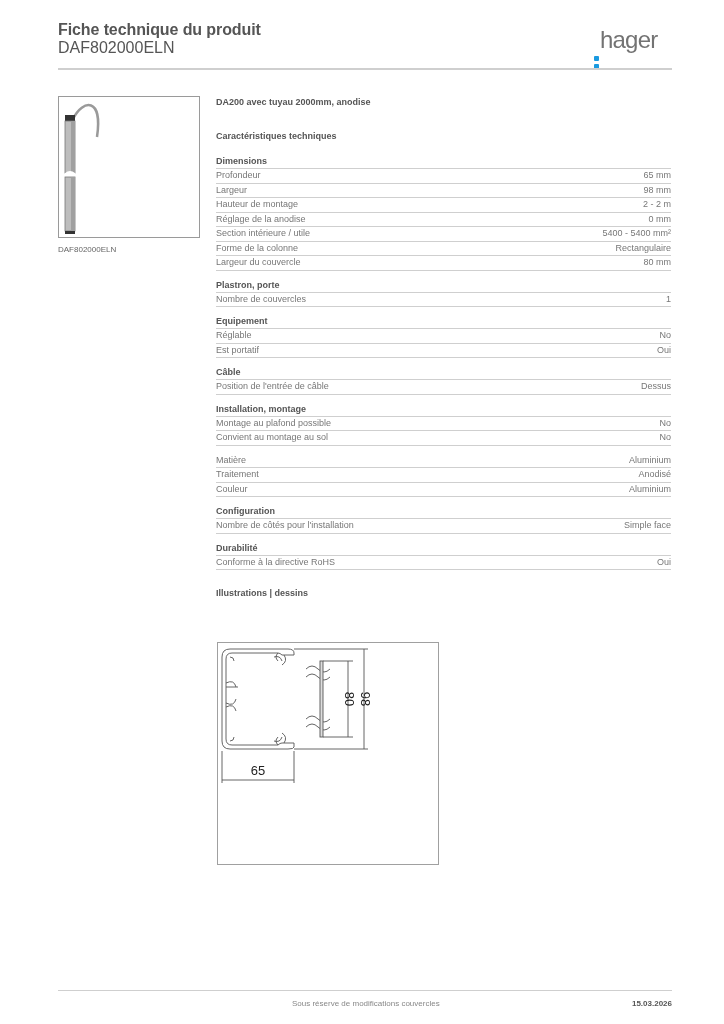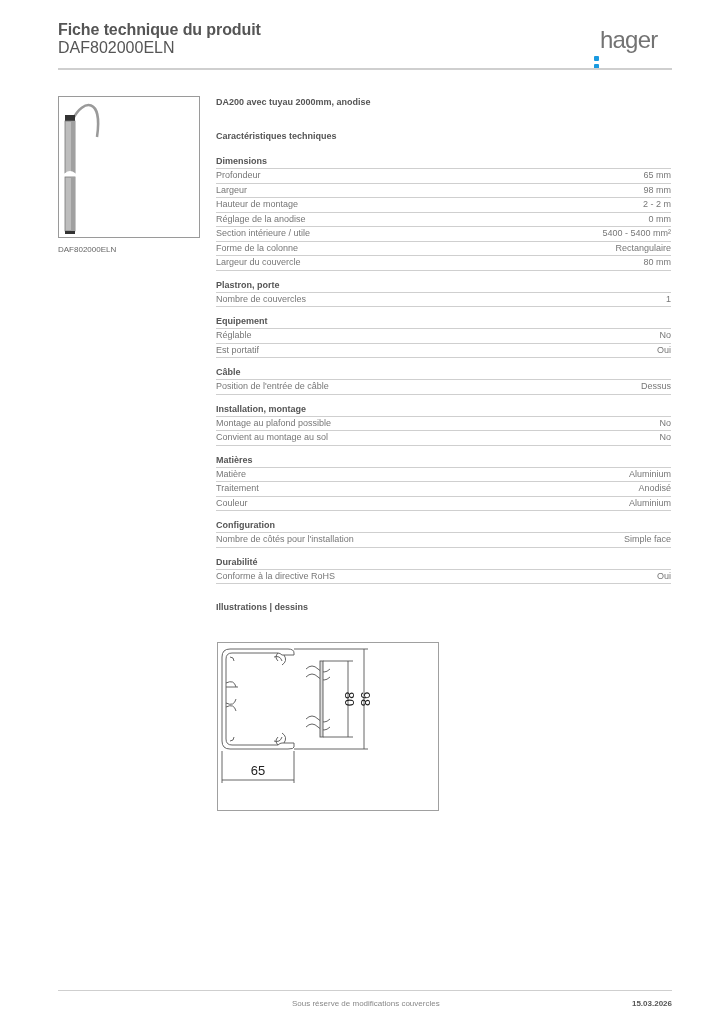--- a/index.html
+++ b/index.html
@@ -44,21 +44,21 @@
     font-size: 9px; font-weight: bold; color: #555; line-height: 12px; height: 13px;
     border-bottom: 1px solid #cfcfcf;
   }
   .row {
     display: flex; justify-content: space-between; font-size: 9px; color: #777;
     height: 13.5px; line-height: 13.5px; border-bottom: 1px solid #cfcfcf;
   }
   .row .val { color: #777; }
   .illus-title { font-size: 9px; font-weight: bold; color: #555; margin-top: 18px; height: 15px; }
   .drawing-box {
-    position: absolute; left: 217px; top: 642px; width: 222px; height: 169px;
+    position: absolute; left: 217px; top: 642px; width: 222px; height: 223px;
     border: 1px solid #a0a0a0; box-sizing: border-box; background: #fff;
   }
   .footer-rule {
     position: absolute; left: 58px; top: 990px; width: 614px; height: 1px; background: #cfcfcf;
   }
   .footer-left { position: absolute; left: 58px; top: 999px; font-size: 8px; font-weight: bold; color: #555; margin-top: 24px; }
   .footer-center { position: absolute; left: 292px; top: 999px; font-size: 8px; color: #888; }
   .footer-right { position: absolute; right: 52px; top: 999px; font-size: 8px; font-weight: bold; color: #555; text-align: right; }
 </style>
 </head>
@@ -150,21 +150,20 @@
         <div class="row">
           <span>Montage au plafond possible</span>
           <span class="val">No</span>
         </div>
         <div class="row">
           <span>Convient au montage au sol</span>
           <span class="val">No</span>
         </div>
       </div>
       <div class="section">
-        <div class="section-title">Matières</div>
         <div class="row">
           <span>Matière</span>
           <span class="val">Aluminium</span>
         </div>
         <div class="row">
           <span>Traitement</span>
           <span class="val">Anodisé</span>
         </div>
         <div class="row">
           <span>Couleur</span>

